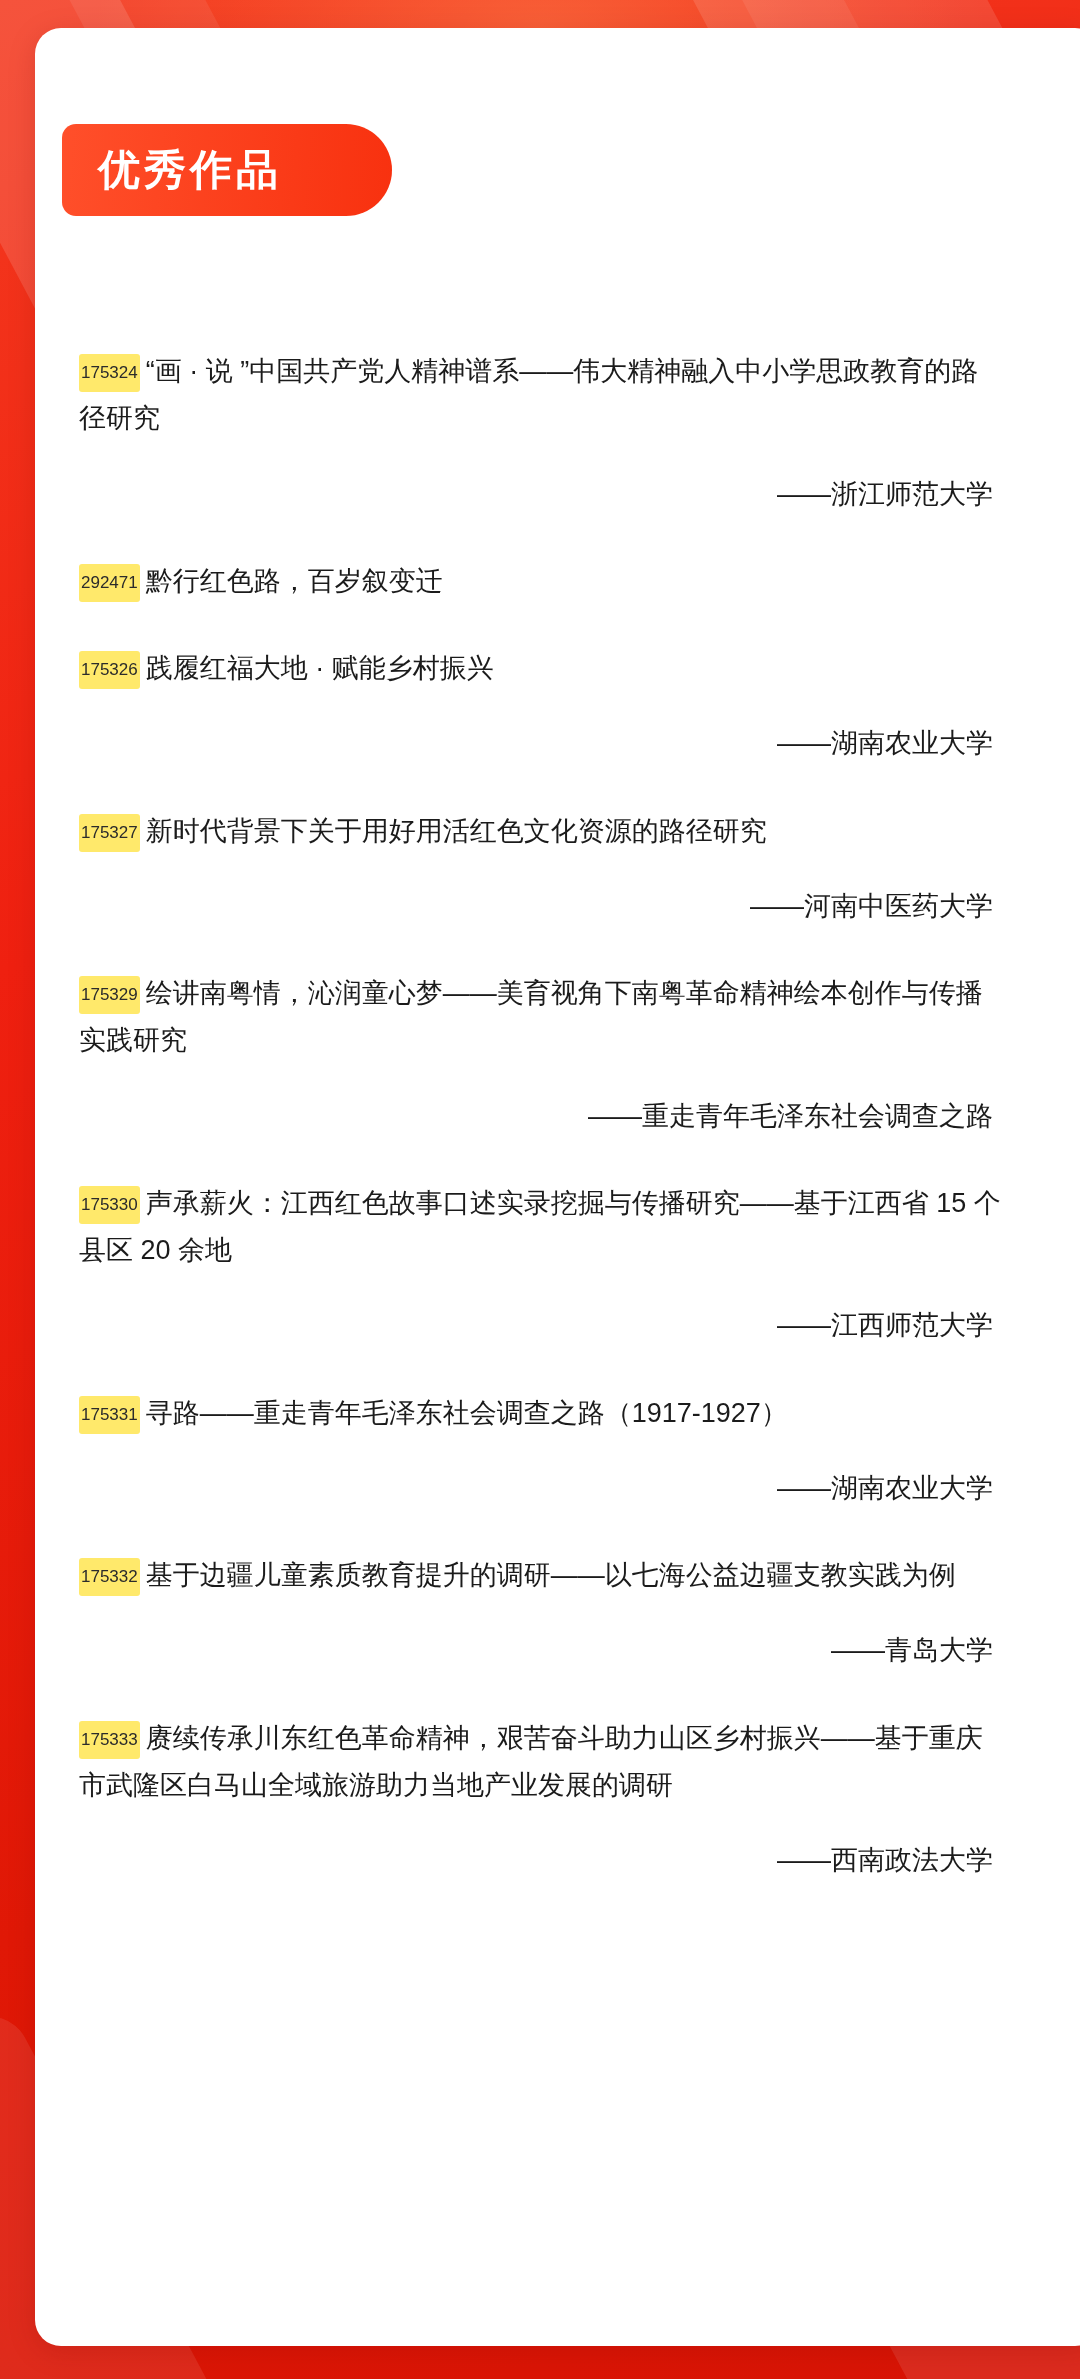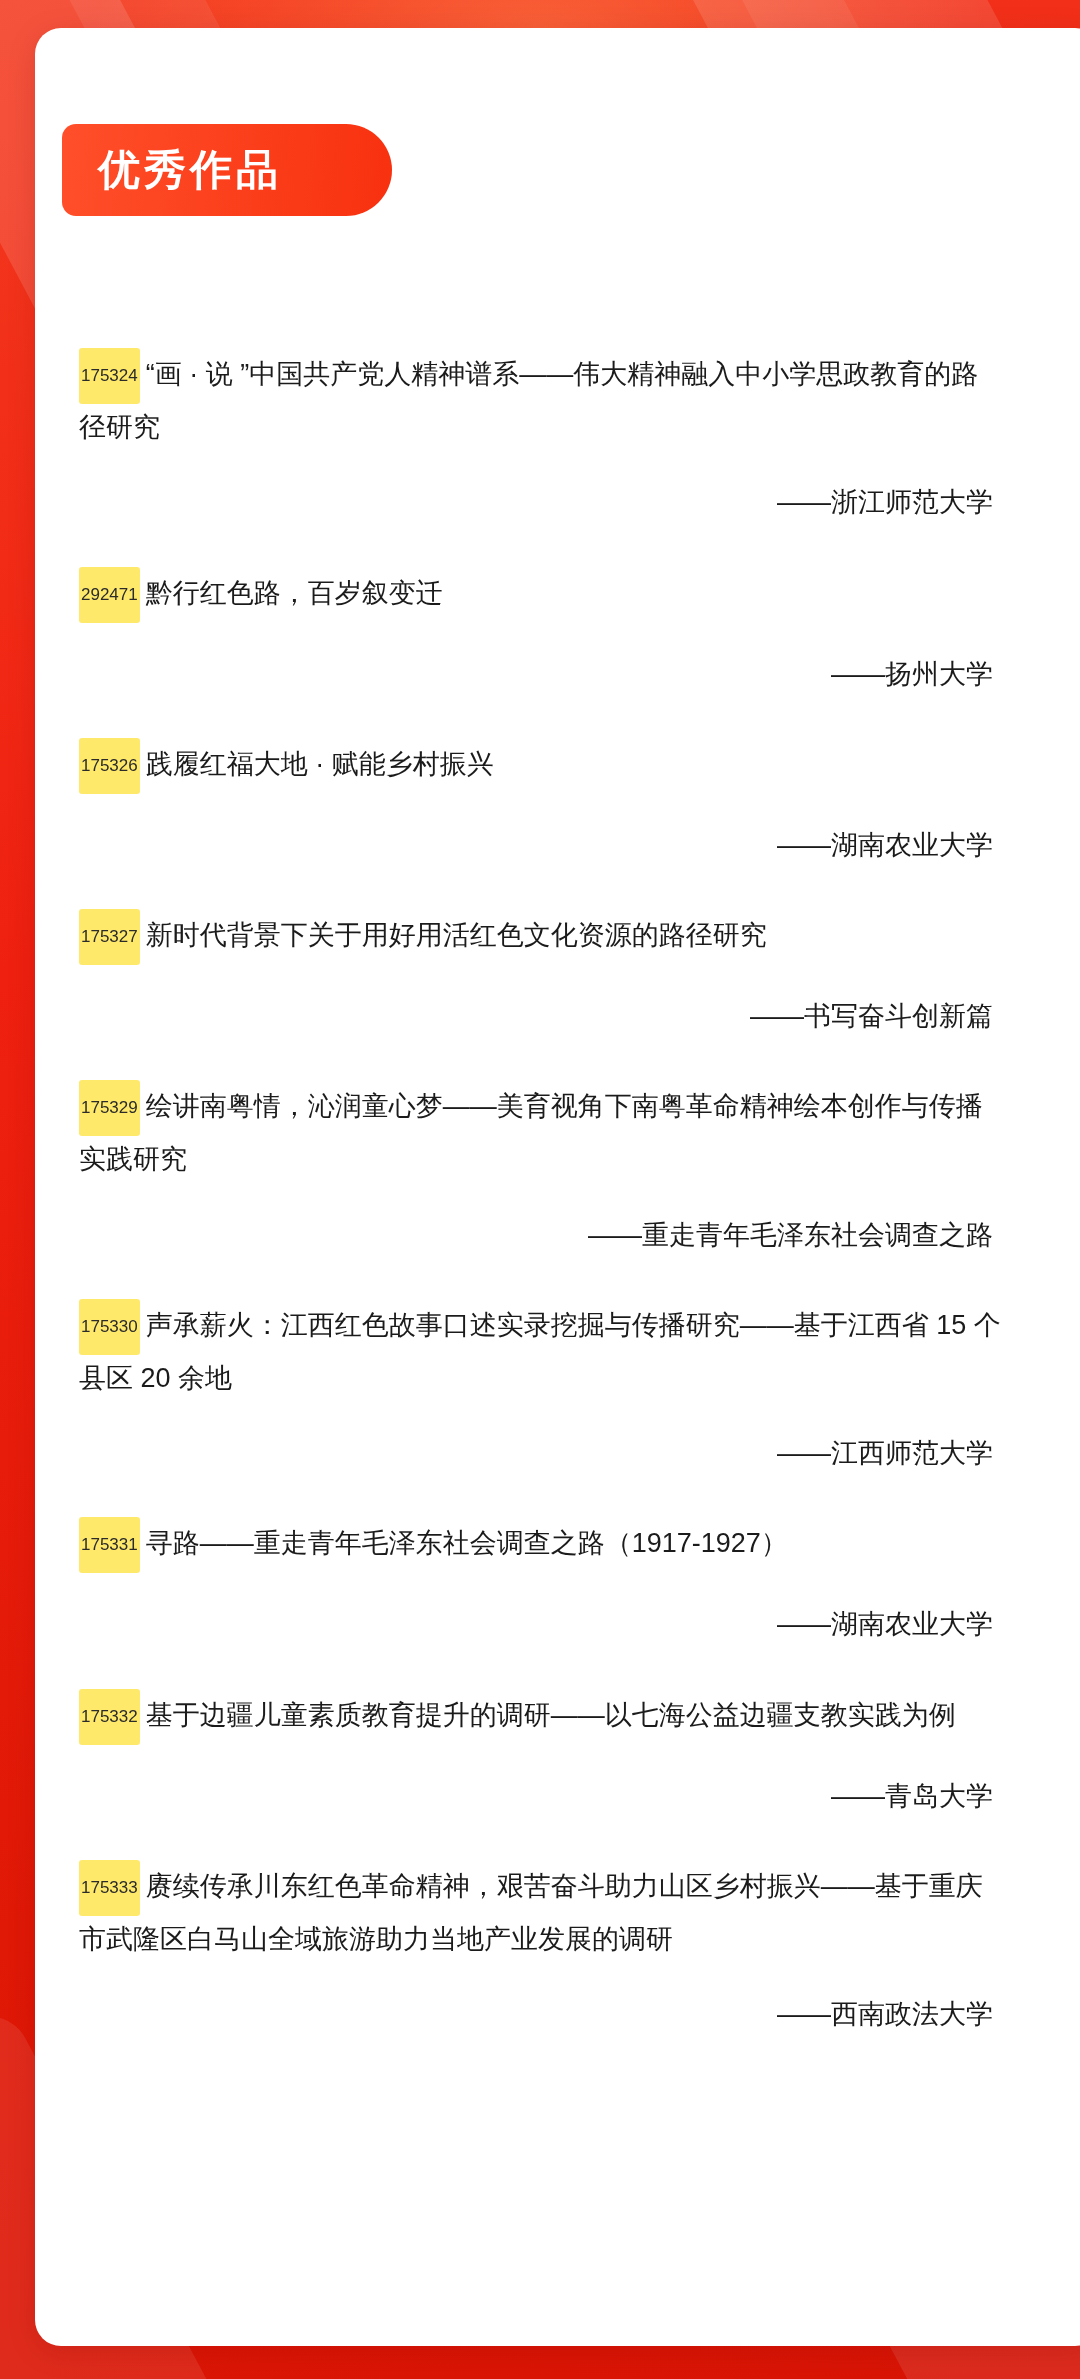--- a/index.html
+++ b/index.html
@@ -93,21 +93,21 @@
     color: #1b1b1b;
     text-indent: 0;
     word-break: break-word;
   }
   .idx {
     display: inline-block;
     background: #ffe96b;
     color: #2b2b2b;
     font-size: 17px;
     line-height: 22px;
-    padding: 17px 2px;
+    padding: 8px 2px;
     margin-right: 6px;
     border-radius: 3px;
     vertical-align: 2px;
     font-family: "Liberation Sans", sans-serif;
   }
   .entry-school {
     font-size: 27px;
     line-height: 1.75;
     color: #1b1b1b;
     text-align: right;
@@ -132,29 +132,28 @@
       <span>优秀作品</span>
     </div>
 
     <div class="list" id="entry-list">
         <div class="entry">
           <div class="entry-title"><span class="idx">175324</span><span>“画 · 说 ”中国共产党人精神谱系——伟大精神融入中小学思政教育的路径研究</span></div>
           <div class="entry-school">——浙江师范大学</div>
         </div>
         <div class="entry">
           <div class="entry-title"><span class="idx">292471</span><span>黔行红色路，百岁叙变迁</span></div>
-          <div class="entry-school">——扬州大学</div>
         </div>
         <div class="entry">
           <div class="entry-title"><span class="idx">175326</span><span>践履红福大地 · 赋能乡村振兴</span></div>
           <div class="entry-school">——湖南农业大学</div>
         </div>
         <div class="entry">
           <div class="entry-title"><span class="idx">175327</span><span>新时代背景下关于用好用活红色文化资源的路径研究</span></div>
-          <div class="entry-school">——书写奋斗创新篇</div>
+          <div class="entry-school">——河南中医药大学</div>
         </div>
         <div class="entry">
           <div class="entry-title"><span class="idx">175329</span><span>绘讲南粤情，沁润童心梦——美育视角下南粤革命精神绘本创作与传播实践研究</span></div>
           <div class="entry-school">——重走青年毛泽东社会调查之路</div>
         </div>
         <div class="entry">
           <div class="entry-title"><span class="idx">175330</span><span>声承薪火：江西红色故事口述实录挖掘与传播研究——基于江西省 15 个县区 20 余地</span></div>
           <div class="entry-school">——江西师范大学</div>
         </div>
         <div class="entry">

